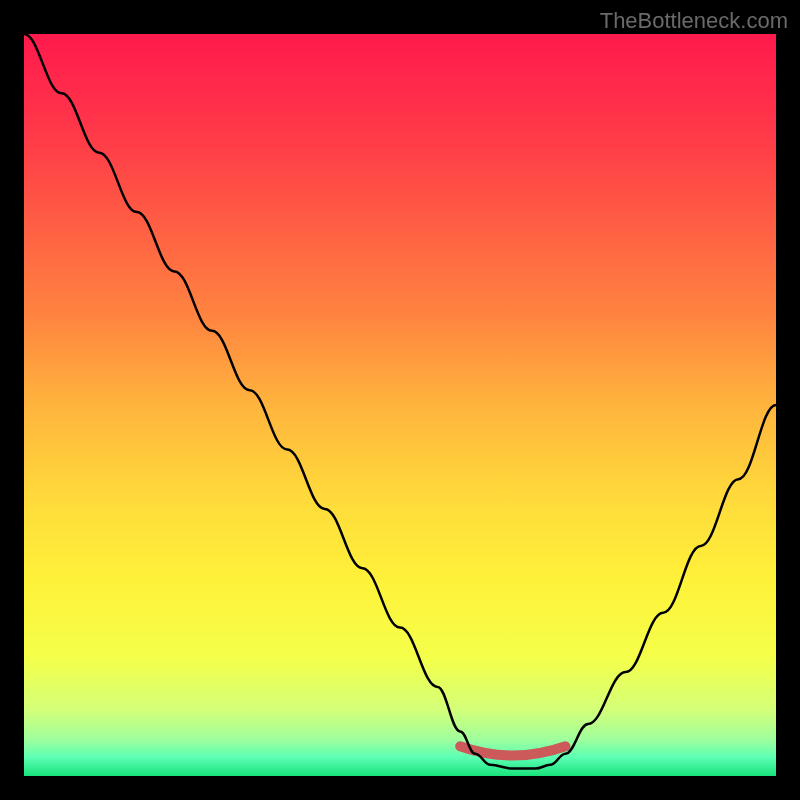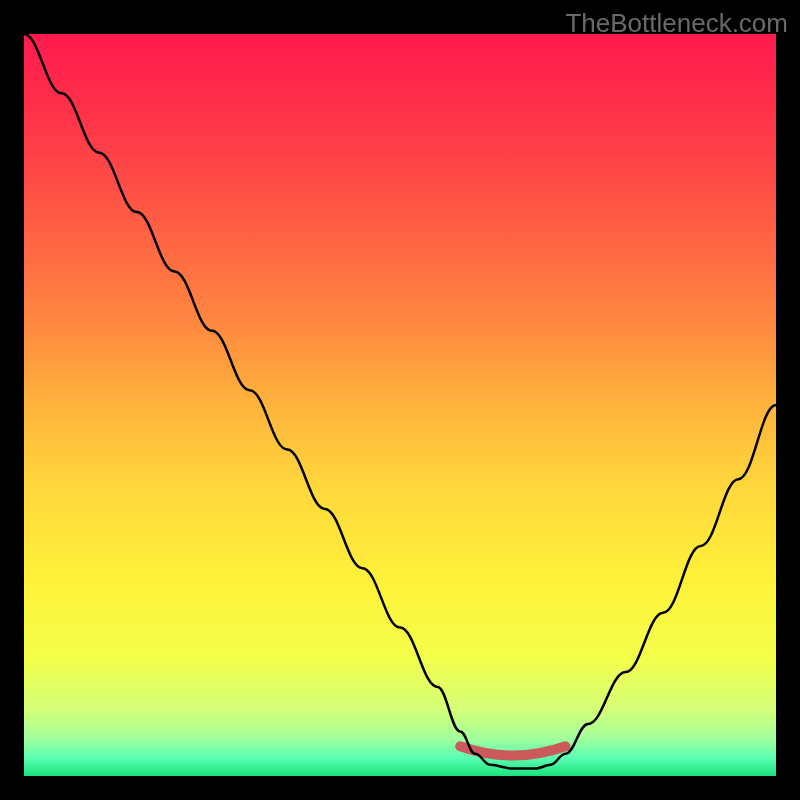--- a/index.html
+++ b/index.html
@@ -1,17 +1,17 @@
 <!DOCTYPE html>
 <html><head>
 <meta charset="utf-8">
 <style>
   * { margin: 0; padding: 0; box-sizing: border-box; }
   body { width: 800px; height: 800px; background: #000; position: relative; overflow: hidden; font-family: Arial, sans-serif; }
-  .watermark { position: absolute; top: 8px; right: 12px; color: #6a6a6a; font-size: 26px; font-weight: 500; z-index: 10; }
+  .watermark { position: absolute; top: 8px; right: 12px; color: #6a6a6a; font-size: 22px; font-weight: 500; z-index: 10; }
   .plot-area { position: absolute; left: 24px; top: 34px; width: 752px; height: 742px; overflow: hidden; }
   .gradient-bg { position: absolute; left: 0; top: 0; width: 100%; height: 100%; }
   .curve-svg { position: absolute; left: 0; top: 0; width: 100%; height: 100%; }
 </style>
 </head>
 <body>
 
 <div class="watermark">TheBottleneck.com</div>
 
 <div class="plot-area">

